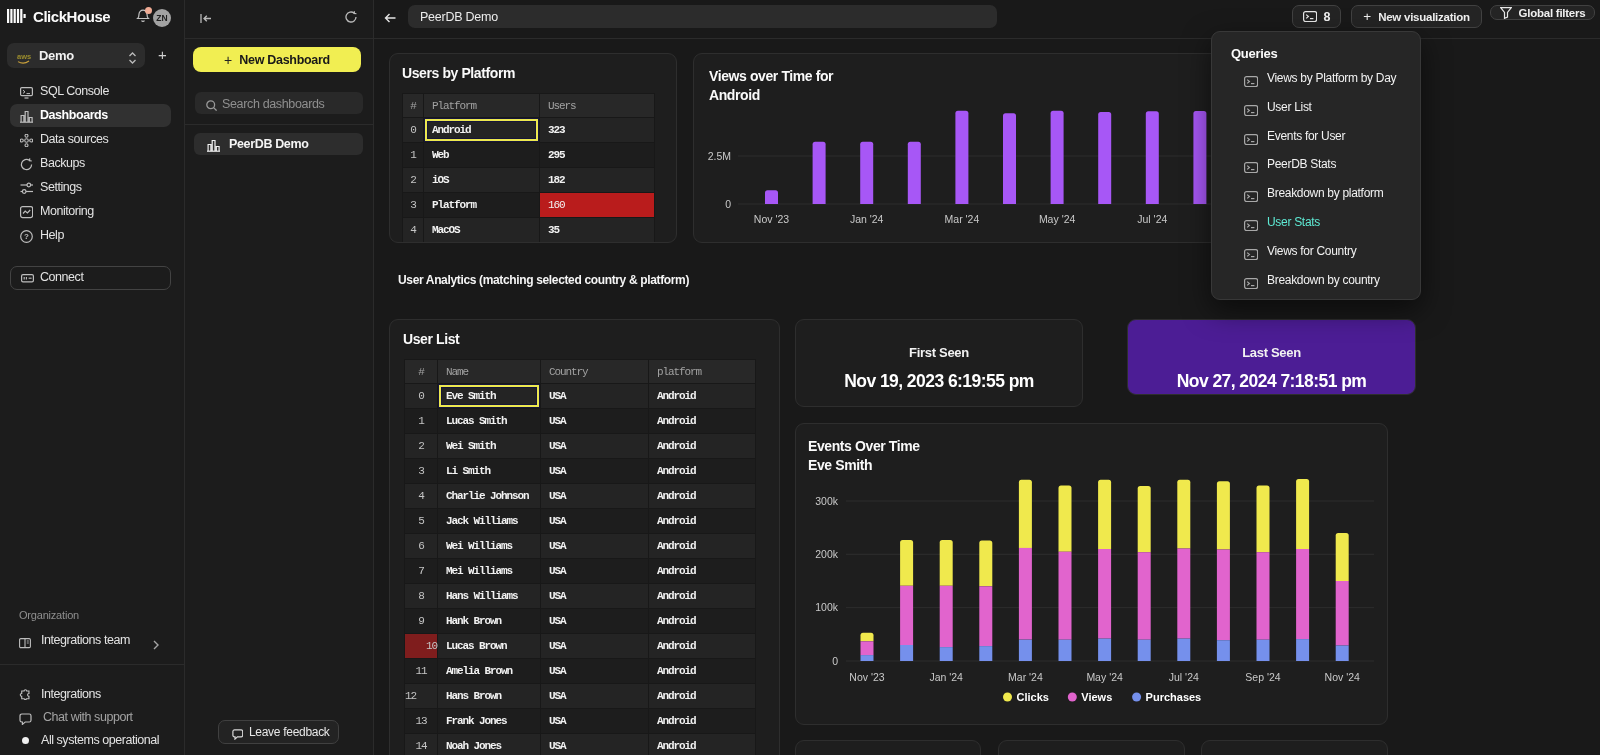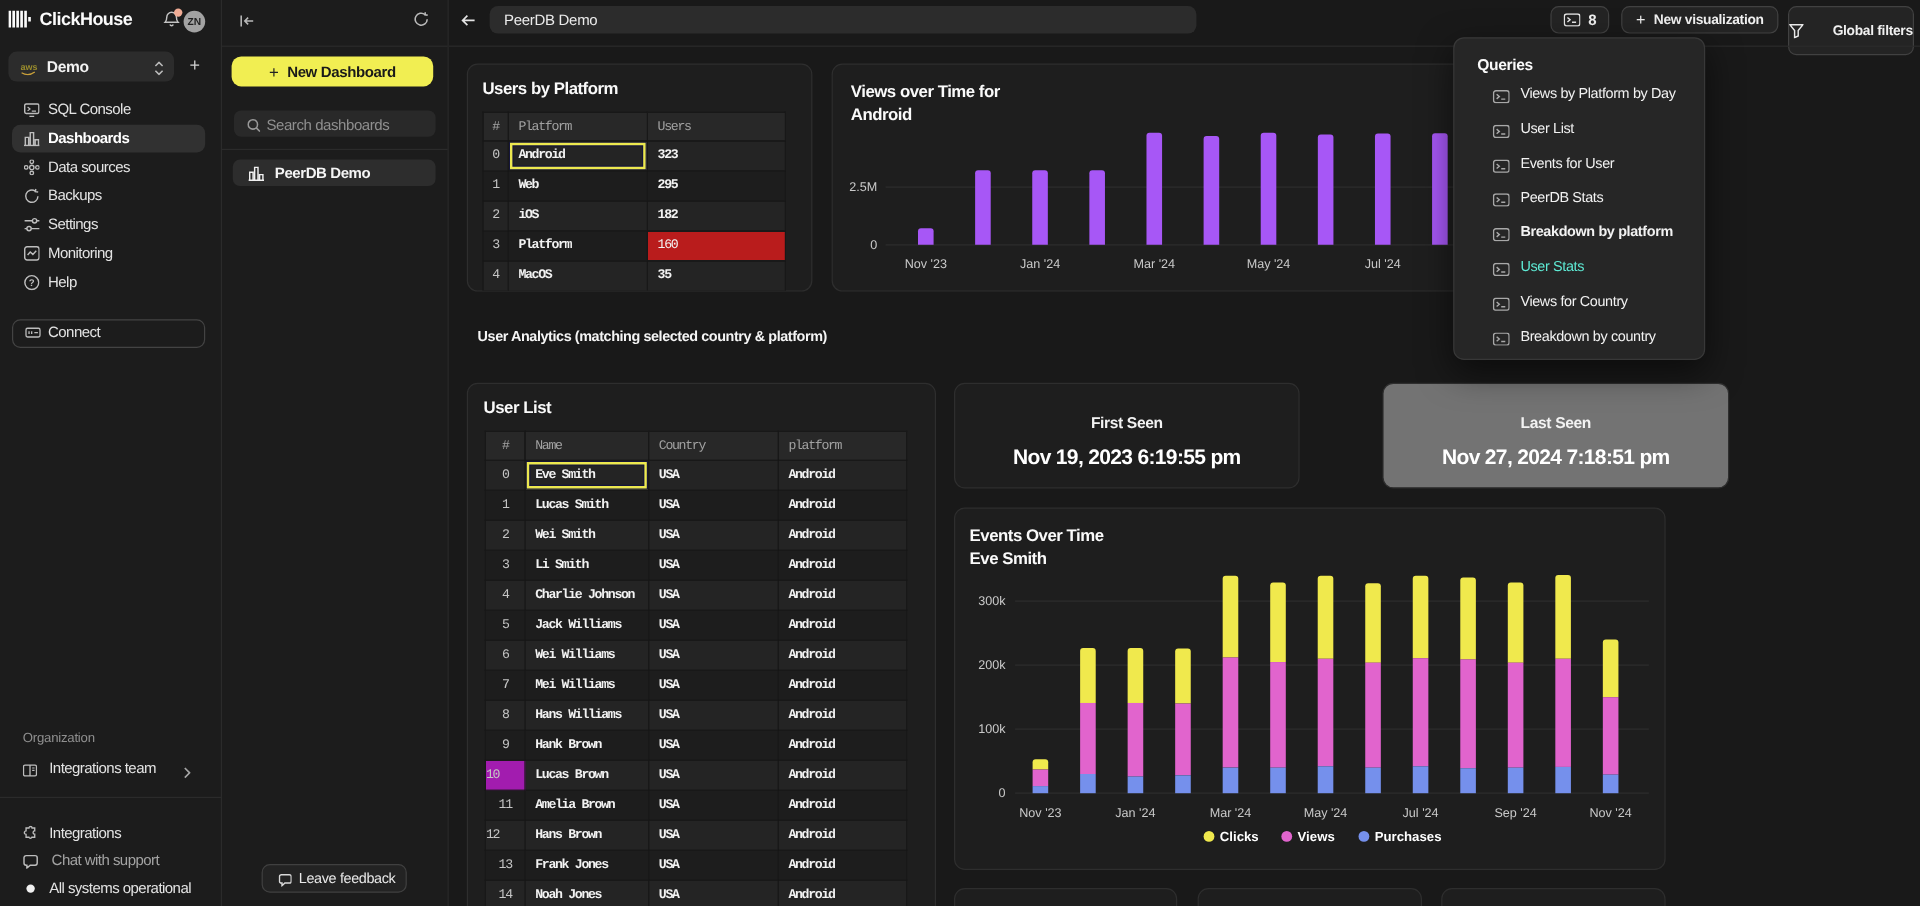--- a/index.html
+++ b/index.html
@@ -144,21 +144,21 @@
         <rect x="0.6" y="0.6" width="13" height="10" rx="2" fill="none" stroke="#e8e8e8" stroke-width="1.2"></rect>
         <path d="M3.2 3.6 l2.2 1.9 -2.2 1.9" fill="none" stroke="#e8e8e8" stroke-width="1.2"></path>
         <path d="M7 7.6 h3.4" stroke="#e8e8e8" stroke-width="1.2"></path>
       </svg>
       <span style="margin-left:7px;font-size:12.5px;font-weight:600">8</span>
     </div>
     <div style="position:absolute;top:5px;height:23px;border:1px solid #414141;border-radius:7px;background:#242424;box-sizing:border-box;display:flex;align-items:center;justify-content:center;color:#f0f0f0;left:1351px;width:131px">
       <span style="font-size:13.5px;font-weight:400;margin-right:7px">+</span>
       <span style="font-size:11.5px;font-weight:600;letter-spacing:-0.25px">New visualization</span>
     </div>
-    <div style="position:absolute;top:5px;height:41px;border:1px solid #414141;border-radius:7px;background:#242424;box-sizing:border-box;display:flex;align-items:center;justify-content:space-between;color:#f0f0f0;left:1490px;width:105px">
+    <div style="position:absolute;top:5px;height:15px;border:1px solid #414141;border-radius:7px;background:#242424;box-sizing:border-box;display:flex;align-items:center;justify-content:center;color:#f0f0f0;left:1490px;width:105px">
       <svg width="12" height="12" viewBox="0 0 12 12" style="">
         <path d="M0.7 0.7 H11.3 L7.5 5.4 V10 L4.5 11.3 V5.4 Z" fill="none" stroke="#e8e8e8" stroke-width="1.2"></path>
       </svg>
       <span style="margin-left:7px;font-size:11.5px;font-weight:600;letter-spacing:-0.25px">Global filters</span>
     </div>
     <div style="position:absolute;left:374px;top:38px;width:1226px;height:1px;background:#2b2b2b"></div>
 <div style="position:absolute;background:#1e1e1e;border:1px solid #2e2e2e;border-radius:9px;box-sizing:border-box;left:389px;top:53px;width:288px;height:190px;overflow:hidden">
       <div style="position:absolute;left:12px;top:11px;font-size:14px;font-weight:bold;color:#fafafa;letter-spacing:-0.4px">Users by Platform</div>
       <div style="position:absolute;left:12px;top:39px;width:252px;font-family:'Liberation Mono',monospace;font-size:11px;letter-spacing:-1.1px">
         <table style="border-collapse:collapse;table-layout:fixed;width:252px;border:1px solid #303030">
@@ -303,21 +303,21 @@
               <td style="background:#242424;border:1px solid #181818;color:#f2f2f2;font-weight:bold;text-align:left;padding:0 0 0 8px;white-space:nowrap;overflow:hidden;">USA</td>
               <td style="background:#242424;border:1px solid #181818;color:#f2f2f2;font-weight:bold;text-align:left;padding:0 0 0 8px;white-space:nowrap;overflow:hidden;">Android</td>
             </tr>
             <tr style="height:25px">
               <td style="background:#1d1d1d;border:1px solid #181818;color:#c5c5c5;text-align:center;padding:0;white-space:nowrap;">9</td>
               <td style="background:#1d1d1d;border:1px solid #181818;color:#f2f2f2;font-weight:bold;text-align:left;padding:0 0 0 8px;white-space:nowrap;overflow:hidden;">Hank Brown</td>
               <td style="background:#1d1d1d;border:1px solid #181818;color:#f2f2f2;font-weight:bold;text-align:left;padding:0 0 0 8px;white-space:nowrap;overflow:hidden;">USA</td>
               <td style="background:#1d1d1d;border:1px solid #181818;color:#f2f2f2;font-weight:bold;text-align:left;padding:0 0 0 8px;white-space:nowrap;overflow:hidden;">Android</td>
             </tr>
             <tr style="height:25px">
-              <td style="background:#a21caf;border:1px solid #181818;color:#c5c5c5;text-align:left;padding:0;white-space:nowrap;">10</td>
+              <td style="background:#7f1d1d;border:1px solid #181818;color:#c5c5c5;text-align:right;padding:0;white-space:nowrap;">10</td>
               <td style="background:#242424;border:1px solid #181818;color:#f2f2f2;font-weight:bold;text-align:left;padding:0 0 0 8px;white-space:nowrap;overflow:hidden;">Lucas Brown</td>
               <td style="background:#242424;border:1px solid #181818;color:#f2f2f2;font-weight:bold;text-align:left;padding:0 0 0 8px;white-space:nowrap;overflow:hidden;">USA</td>
               <td style="background:#242424;border:1px solid #181818;color:#f2f2f2;font-weight:bold;text-align:left;padding:0 0 0 8px;white-space:nowrap;overflow:hidden;">Android</td>
             </tr>
             <tr style="height:25px">
               <td style="background:#1d1d1d;border:1px solid #181818;color:#c5c5c5;text-align:center;padding:0;white-space:nowrap;">11</td>
               <td style="background:#1d1d1d;border:1px solid #181818;color:#f2f2f2;font-weight:bold;text-align:left;padding:0 0 0 8px;white-space:nowrap;overflow:hidden;">Amelia Brown</td>
               <td style="background:#1d1d1d;border:1px solid #181818;color:#f2f2f2;font-weight:bold;text-align:left;padding:0 0 0 8px;white-space:nowrap;overflow:hidden;">USA</td>
               <td style="background:#1d1d1d;border:1px solid #181818;color:#f2f2f2;font-weight:bold;text-align:left;padding:0 0 0 8px;white-space:nowrap;overflow:hidden;">Android</td>
             </tr>
@@ -340,21 +340,21 @@
               <td style="background:#242424;border:1px solid #181818;color:#f2f2f2;font-weight:bold;text-align:left;padding:0 0 0 8px;white-space:nowrap;overflow:hidden;">Android</td>
             </tr>
           </tbody>
         </table>
       </div>
     </div>
     <div style="position:absolute;background:#1e1e1e;border:1px solid #2e2e2e;border-radius:9px;box-sizing:border-box;left:795px;top:319px;width:288px;height:88px">
       <div style="position:absolute;left:0;top:25px;width:100%;text-align:center;font-size:13px;font-weight:bold;color:#f2f2f2;letter-spacing:-0.3px">First Seen</div>
       <div style="position:absolute;left:0;top:51px;width:100%;text-align:center;font-size:17.5px;font-weight:bold;color:#ffffff;letter-spacing:-0.55px">Nov 19, 2023 6:19:55 pm</div>
     </div>
-    <div style="position:absolute;background:#737373;border:1px solid #2e2e2e;border-radius:9px;box-sizing:border-box;left:1152px;top:319px;width:289px;height:88px">
+    <div style="position:absolute;background:#4c1d95;border:1px solid #2e2e2e;border-radius:9px;box-sizing:border-box;left:1127px;top:319px;width:289px;height:76px">
       <div style="position:absolute;left:0;top:25px;width:100%;text-align:center;font-size:13px;font-weight:bold;color:#f2f2f2;letter-spacing:-0.3px">Last Seen</div>
       <div style="position:absolute;left:0;top:51px;width:100%;text-align:center;font-size:17.5px;font-weight:bold;color:#ffffff;letter-spacing:-0.55px">Nov 27, 2024 7:18:51 pm</div>
     </div>
     <div style="position:absolute;background:#1e1e1e;border:1px solid #2e2e2e;border-radius:9px;box-sizing:border-box;left:795px;top:423px;width:593px;height:302px;overflow:hidden">
       <svg width="593" height="302" style="position:absolute;left:0;top:0">
         <line x1="50" y1="77.0" x2="578" y2="77.0" stroke="#2d2d2d" stroke-width="1"></line>
         <text x="42" y="80.5" text-anchor="end" font-size="10.5" fill="#c9c9c9">300k</text>
         <line x1="50" y1="130.3" x2="578" y2="130.3" stroke="#2d2d2d" stroke-width="1"></line>
         <text x="42" y="133.8" text-anchor="end" font-size="10.5" fill="#c9c9c9">200k</text>
         <line x1="50" y1="183.6" x2="578" y2="183.6" stroke="#2d2d2d" stroke-width="1"></line>
@@ -443,21 +443,21 @@
           <rect x="0.6" y="0.6" width="13" height="10" rx="2" fill="none" stroke="#a8a8a8" stroke-width="1.2"></rect>
           <path d="M3.2 3.6 l2.2 1.9 -2.2 1.9" fill="none" stroke="#a8a8a8" stroke-width="1.2"></path>
           <path d="M7 7.6 h3.4" stroke="#a8a8a8" stroke-width="1.2"></path>
         </svg></div>
       <div style="position:absolute;left:55px;top:125.4px;font-size:12px;font-weight:500;color:#f2f2f2;letter-spacing:-0.3px">PeerDB Stats</div>
       <div style="position:absolute;left:32px;top:156.2px"><svg width="14" height="11" viewBox="0 0 14 11" style="">
           <rect x="0.6" y="0.6" width="13" height="10" rx="2" fill="none" stroke="#a8a8a8" stroke-width="1.2"></rect>
           <path d="M3.2 3.6 l2.2 1.9 -2.2 1.9" fill="none" stroke="#a8a8a8" stroke-width="1.2"></path>
           <path d="M7 7.6 h3.4" stroke="#a8a8a8" stroke-width="1.2"></path>
         </svg></div>
-      <div style="position:absolute;left:55px;top:154.2px;font-size:12px;font-weight:700;color:#f2f2f2;letter-spacing:-0.3px">Breakdown by platform</div>
+      <div style="position:absolute;left:55px;top:154.2px;font-size:12px;font-weight:400;color:#f2f2f2;letter-spacing:-0.3px">Breakdown by platform</div>
       <div style="position:absolute;left:32px;top:185.0px"><svg width="14" height="11" viewBox="0 0 14 11" style="">
           <rect x="0.6" y="0.6" width="13" height="10" rx="2" fill="none" stroke="#a8a8a8" stroke-width="1.2"></rect>
           <path d="M3.2 3.6 l2.2 1.9 -2.2 1.9" fill="none" stroke="#a8a8a8" stroke-width="1.2"></path>
           <path d="M7 7.6 h3.4" stroke="#a8a8a8" stroke-width="1.2"></path>
         </svg></div>
       <div style="position:absolute;left:55px;top:183.0px;font-size:12px;font-weight:500;color:#5eead4;letter-spacing:-0.3px">User Stats</div>
       <div style="position:absolute;left:32px;top:213.8px"><svg width="14" height="11" viewBox="0 0 14 11" style="">
           <rect x="0.6" y="0.6" width="13" height="10" rx="2" fill="none" stroke="#a8a8a8" stroke-width="1.2"></rect>
           <path d="M3.2 3.6 l2.2 1.9 -2.2 1.9" fill="none" stroke="#a8a8a8" stroke-width="1.2"></path>
           <path d="M7 7.6 h3.4" stroke="#a8a8a8" stroke-width="1.2"></path>

